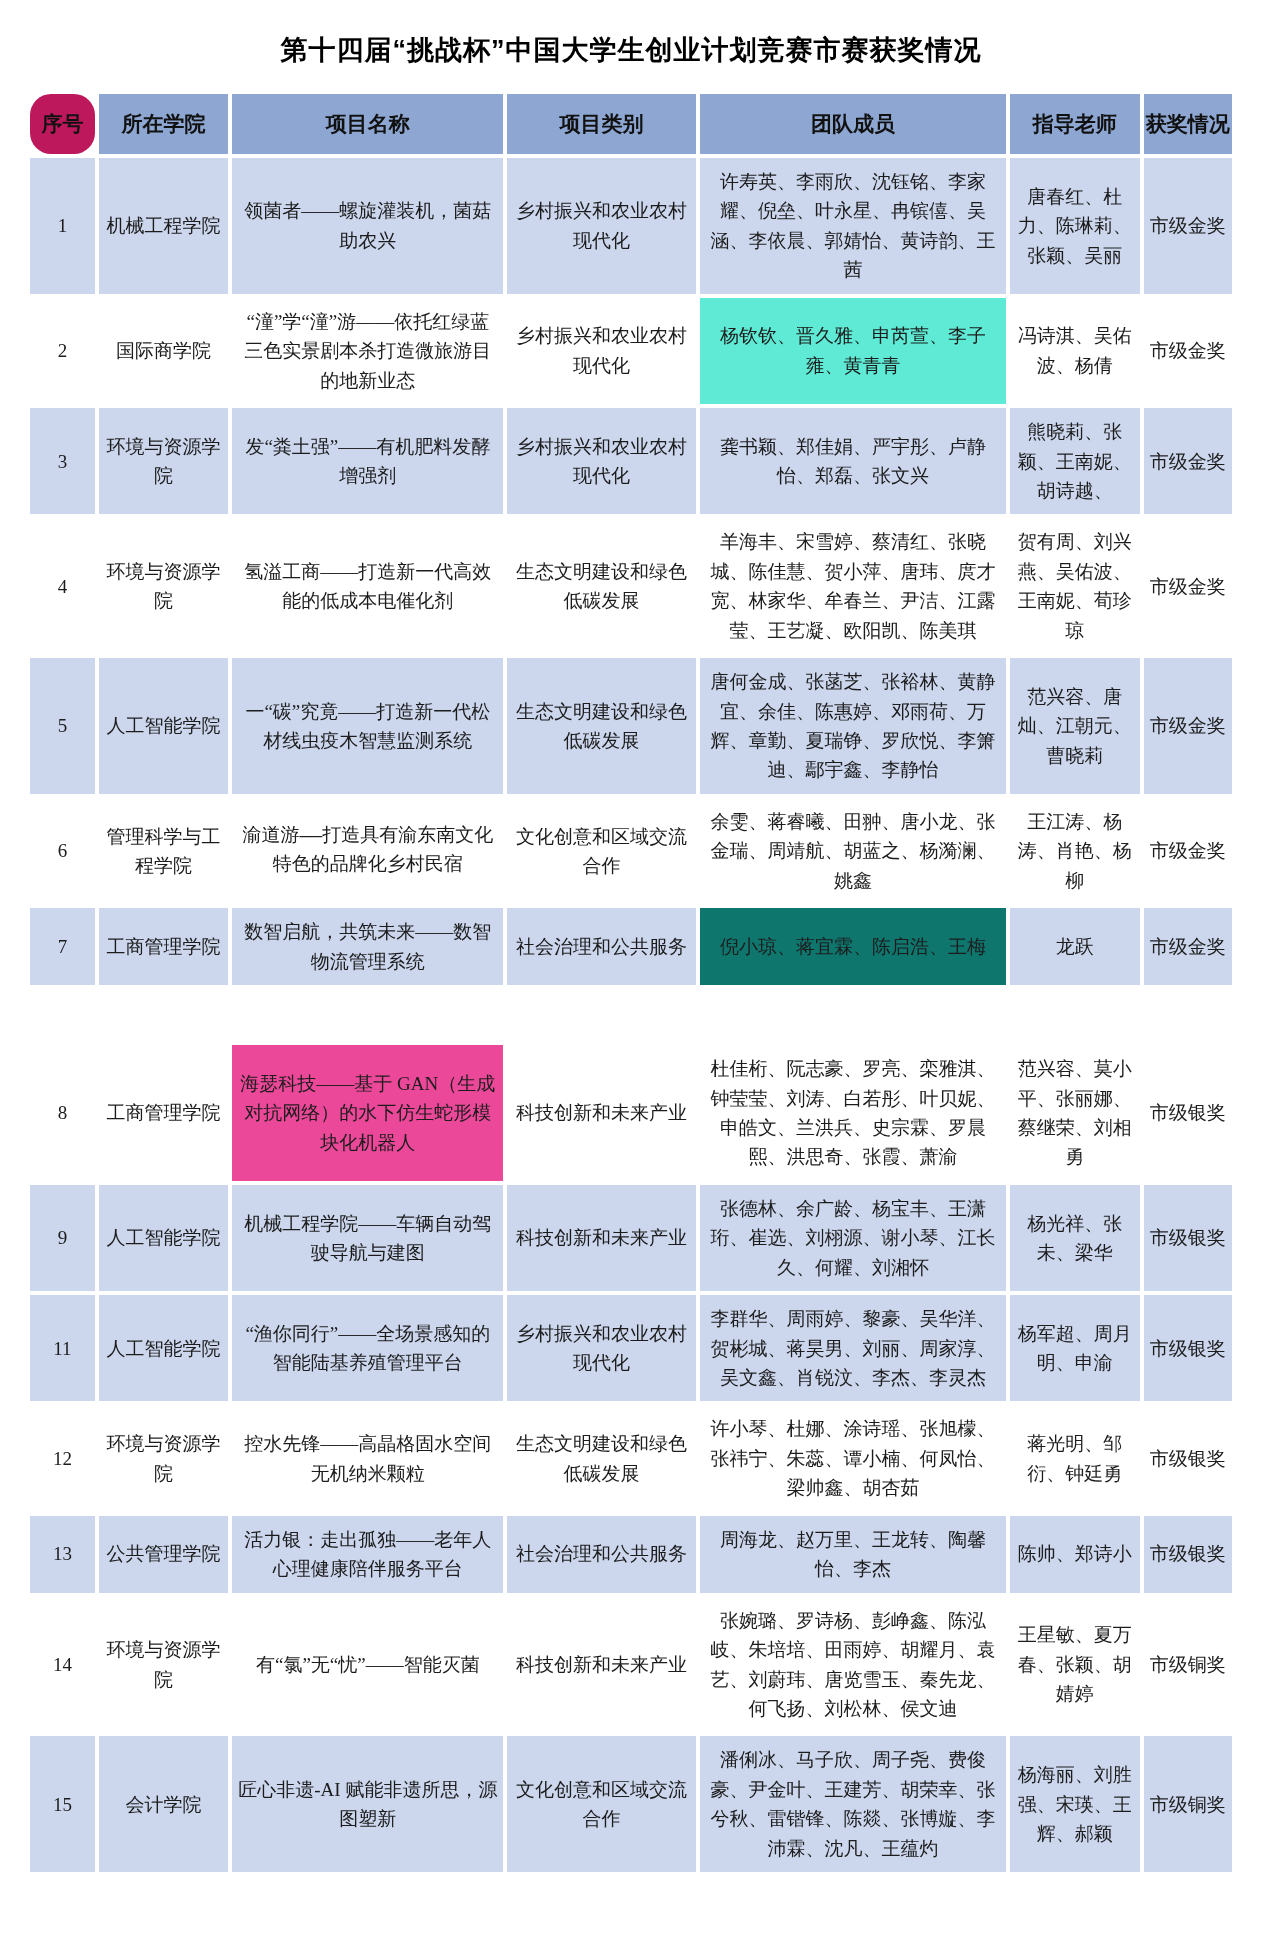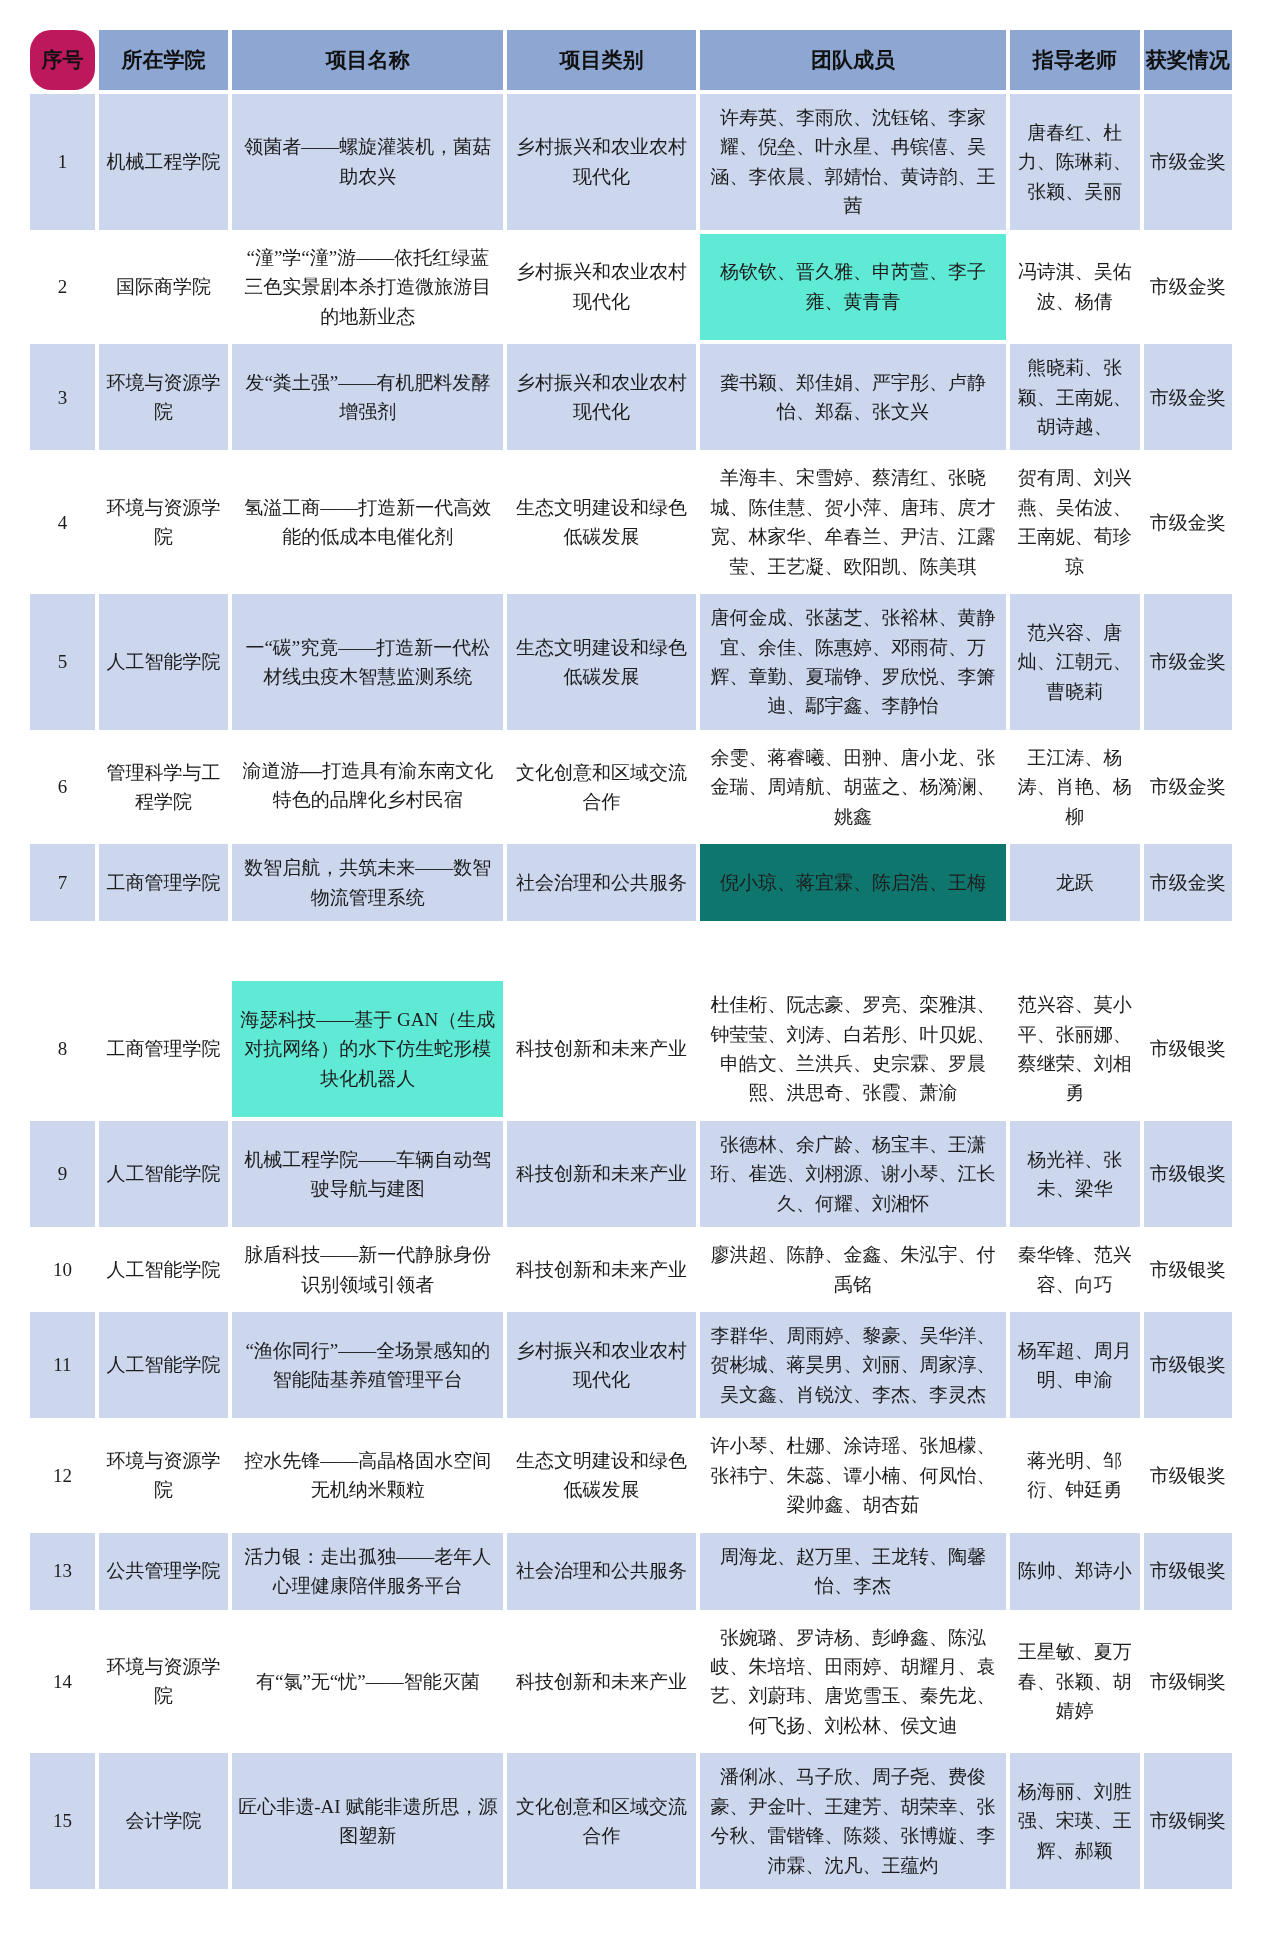--- a/index.html
+++ b/index.html
@@ -48,20 +48,21 @@
   .col-project { width: 23%; }
   .col-category { width: 16%; }
   .col-members { width: 26%; }
   .col-advisors { width: 11%; }
   .col-award { width: 7.5%; }
 </style>
 </head>
 <body>
 
 <div class="page">
+  <h1 class="title">第十四届“挑战杯”中国大学生创业计划竞赛市赛获奖情况</h1>
   <div id="tables">
       <table class="awards section">
         <colgroup>
           <col class="col-no">
           <col class="col-college">
           <col class="col-project">
           <col class="col-category">
           <col class="col-members">
           <col class="col-advisors">
           <col class="col-award">
@@ -150,45 +151,36 @@
           <col class="col-project">
           <col class="col-category">
           <col class="col-members">
           <col class="col-advisors">
           <col class="col-award">
         </colgroup>
         <tbody>
           <tr>
             <td style="background: rgb(255, 255, 255);">8</td>
             <td style="background: rgb(255, 255, 255);">工商管理学院</td>
-            <td style="background: #5eead4;">海瑟科技——基于 GAN（生成对抗网络）的水下仿生蛇形模块化机器人</td>
+            <td style="background: #ec4899;">海瑟科技——基于 GAN（生成对抗网络）的水下仿生蛇形模块化机器人</td>
             <td style="background: rgb(255, 255, 255);">科技创新和未来产业</td>
             <td style="background: rgb(255, 255, 255);">杜佳桁、阮志豪、罗亮、栾雅淇、钟莹莹、刘涛、白若彤、叶贝妮、申皓文、兰洪兵、史宗霖、罗晨熙、洪思奇、张霞、萧渝</td>
             <td style="background: rgb(255, 255, 255);">范兴容、莫小平、张丽娜、蔡继荣、刘相勇</td>
             <td style="background: rgb(255, 255, 255);">市级银奖</td>
           </tr>
           <tr>
             <td style="background: rgb(204, 215, 238);">9</td>
             <td style="background: rgb(204, 215, 238);">人工智能学院</td>
             <td style="background: rgb(204, 215, 238);">机械工程学院——车辆自动驾驶导航与建图</td>
             <td style="background: rgb(204, 215, 238);">科技创新和未来产业</td>
             <td style="background: rgb(204, 215, 238);">张德林、余广龄、杨宝丰、王潇珩、崔选、刘栩源、谢小琴、江长久、何耀、刘湘怀</td>
             <td style="background: rgb(204, 215, 238);">杨光祥、张未、梁华</td>
             <td style="background: rgb(204, 215, 238);">市级银奖</td>
           </tr>
           <tr>
-            <td style="background: rgb(255, 255, 255);">10</td>
-            <td style="background: rgb(255, 255, 255);">人工智能学院</td>
-            <td style="background: rgb(255, 255, 255);">脉盾科技——新一代静脉身份识别领域引领者</td>
-            <td style="background: rgb(255, 255, 255);">科技创新和未来产业</td>
-            <td style="background: rgb(255, 255, 255);">廖洪超、陈静、金鑫、朱泓宇、付禹铭</td>
-            <td style="background: rgb(255, 255, 255);">秦华锋、范兴容、向巧</td>
-            <td style="background: rgb(255, 255, 255);">市级银奖</td>
-          </tr>
-          <tr>
             <td style="background: rgb(204, 215, 238);">11</td>
             <td style="background: rgb(204, 215, 238);">人工智能学院</td>
             <td style="background: rgb(204, 215, 238);">“渔你同行”——全场景感知的智能陆基养殖管理平台</td>
             <td style="background: rgb(204, 215, 238);">乡村振兴和农业农村现代化</td>
             <td style="background: rgb(204, 215, 238);">李群华、周雨婷、黎豪、吴华洋、贺彬城、蒋昊男、刘丽、周家淳、吴文鑫、肖锐汶、李杰、李灵杰</td>
             <td style="background: rgb(204, 215, 238);">杨军超、周月明、申渝</td>
             <td style="background: rgb(204, 215, 238);">市级银奖</td>
           </tr>
           <tr>
             <td style="background: rgb(255, 255, 255);">12</td>

